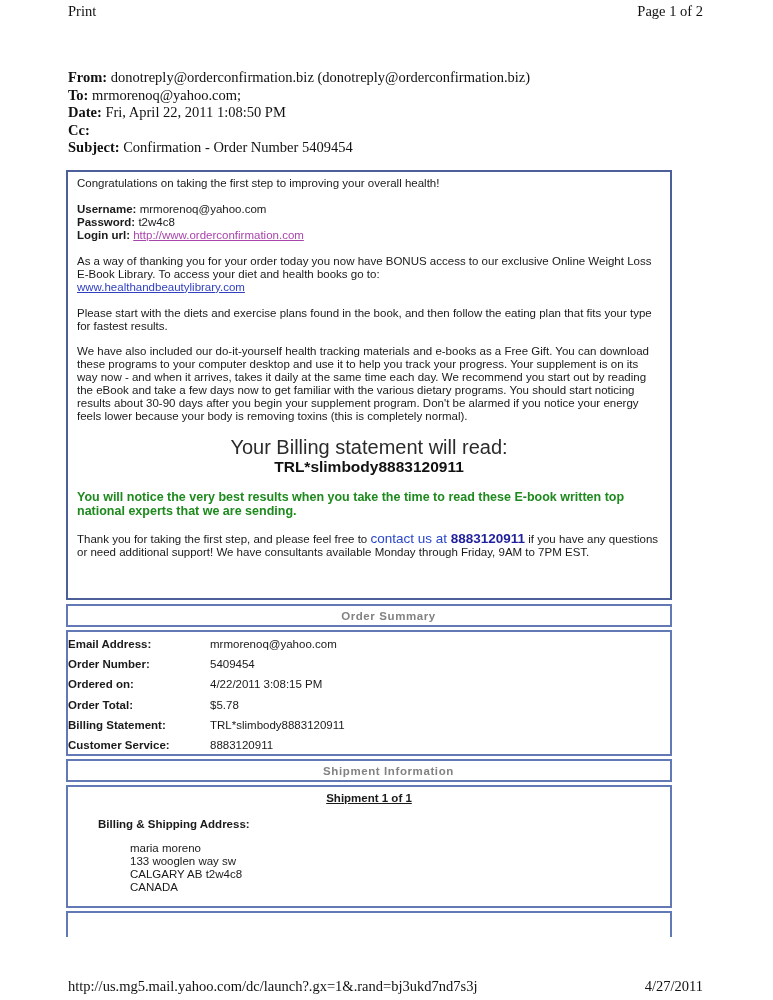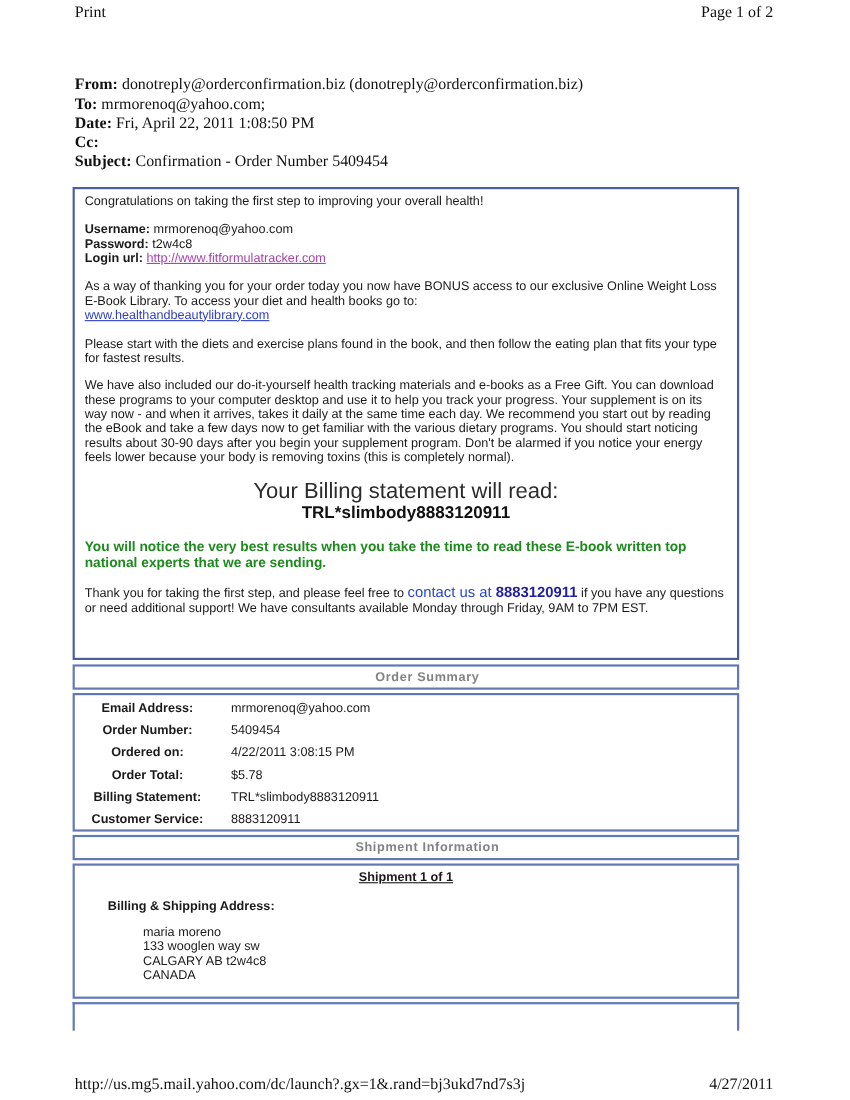--- a/index.html
+++ b/index.html
@@ -60,21 +60,21 @@
     font-size: 11.5px; font-weight: bold; color: #828282; letter-spacing: 0.6px; padding-left: 39px;
   }
   .band-order { top: 604px; }
   .band-ship  { top: 759px; }
   .box {
     position: absolute; left: 66px; width: 606px;
     border: 2px solid #6379b6; background: #fff;
   }
   .box-rows { top: 630px; height: 126px; padding-top: 6px; }
   .row { display: flex; height: 20.2px; align-items: flex-start; font-size: 11.5px; }
-  .row .lbl { width: 132px; text-align: center; font-weight: bold; }
+  .row .lbl { width: 132px; text-align: left; font-weight: bold; }
   .row .val { margin-left: 10px; }
   .box-ship { top: 785px; height: 123px; padding-top: 5px; }
   .ship-title {
     text-align: center; font-weight: bold; text-decoration: underline;
     font-size: 11.5px; margin-bottom: 14px;
   }
   .addr-label { font-weight: bold; font-size: 11.5px; padding-left: 30px; margin-bottom: 12px; }
   .addr-line { font-size: 11.5px; line-height: 13px; padding-left: 62px; }
   .partial-box {
     position: absolute; left: 66px; top: 911px; width: 606px; height: 26px;
@@ -97,21 +97,21 @@
     <div><b>Date:</b> <span>Fri, April 22, 2011 1:08:50 PM</span></div>
     <div><b>Cc:</b> <span></span></div>
     <div><b>Subject:</b> <span>Confirmation - Order Number 5409454</span></div>
   </div>
 
   <div class="main-box">
     <p>Congratulations on taking the first step to improving your overall health!</p>
     <div class="cred">
       <div><b>Username:</b> <span>mrmorenoq@yahoo.com</span></div>
       <div><b>Password:</b> <span>t2w4c8</span></div>
-      <div><b>Login url:</b> <a class="link purple">http://www.fitformulatracker.com</a></div>
+      <div><b>Login url:</b> <a class="link purple">http://www.orderconfirmation.com</a></div>
     </div>
     <p><span>As a way of thanking you for your order today you now have BONUS access to our exclusive Online Weight Loss E-Book Library. To access your diet and health books go to:</span><br>
       <a class="link blue">www.healthandbeautylibrary.com</a></p>
     <p>Please start with the diets and exercise plans found in the book, and then follow the eating plan that fits your type for fastest results.</p>
     <p>We have also included our do-it-yourself health tracking materials and e-books as a Free Gift.  You can download these programs to your computer desktop and use it to help you track your progress.  Your supplement is on its way now - and when it arrives, takes it daily at the same time each day.  We recommend you start out by reading the eBook and take a few days now to get familiar with the various dietary programs.  You should start noticing results about 30-90 days after you begin your supplement program.  Don't be alarmed if you notice your energy feels lower because your body is removing toxins (this is completely normal).</p>
     <div class="billing-read">
       <div class="br-label">Your Billing statement will read:</div>
       <div class="br-value">TRL*slimbody8883120911</div>
     </div>
     <p class="green">You will notice the very best results when you take the time to read these E-book written top national experts that we are sending.</p>

